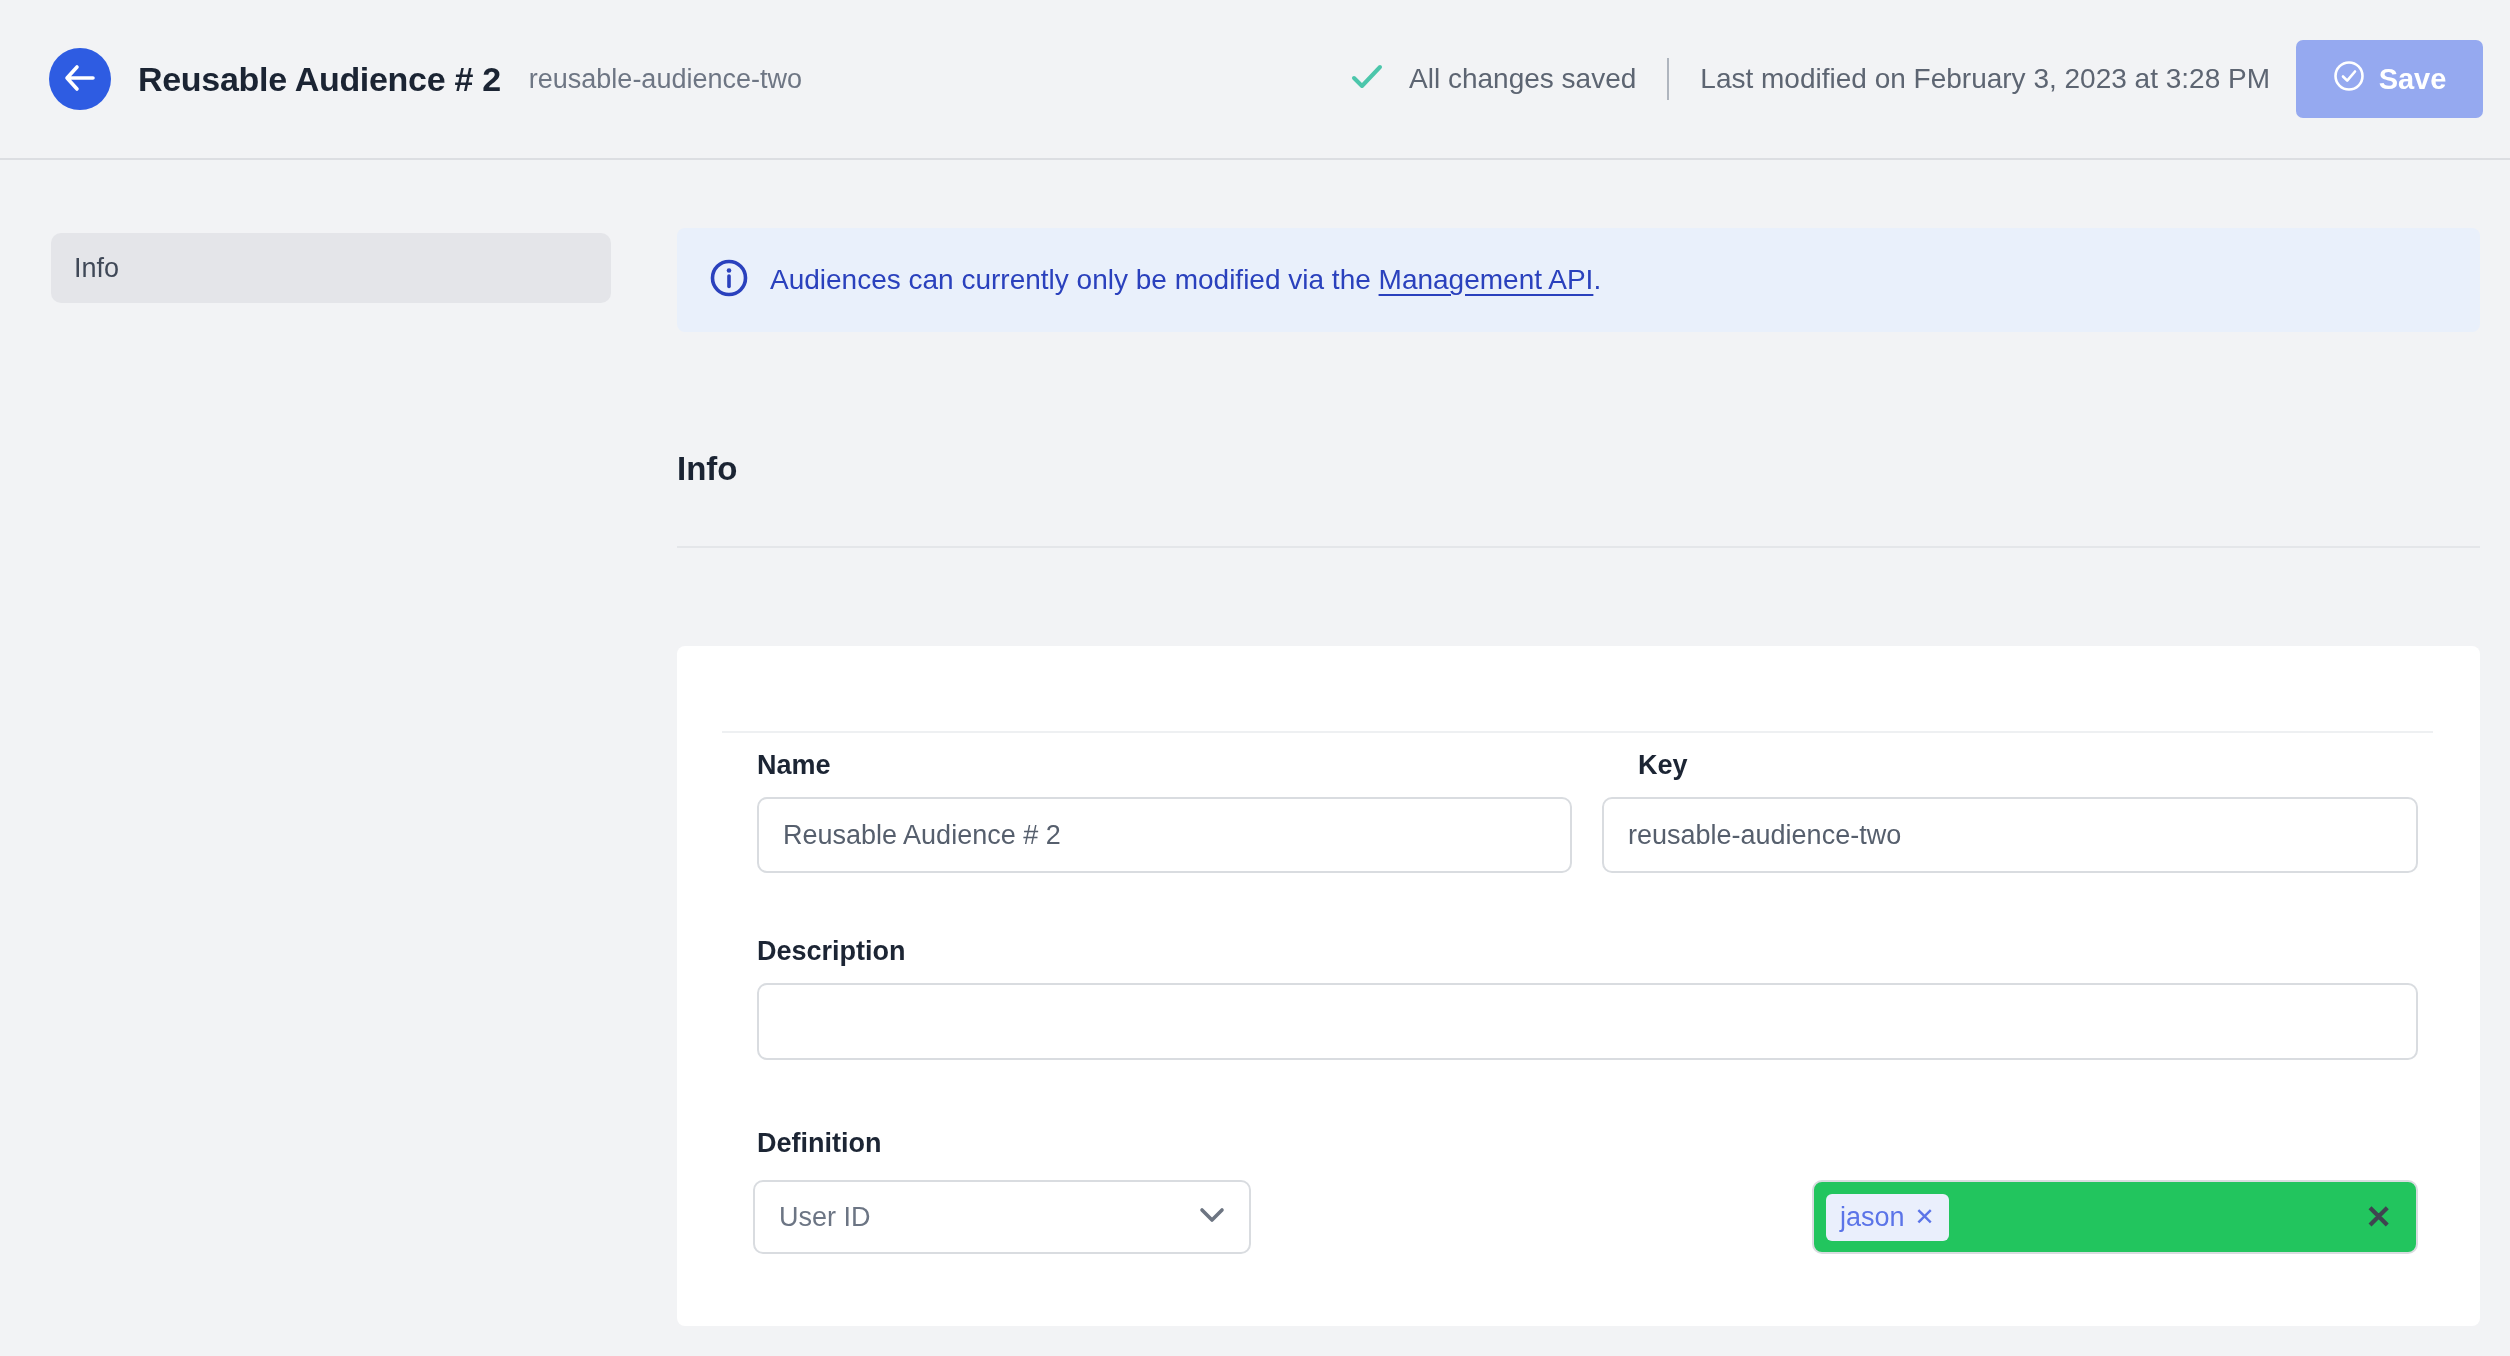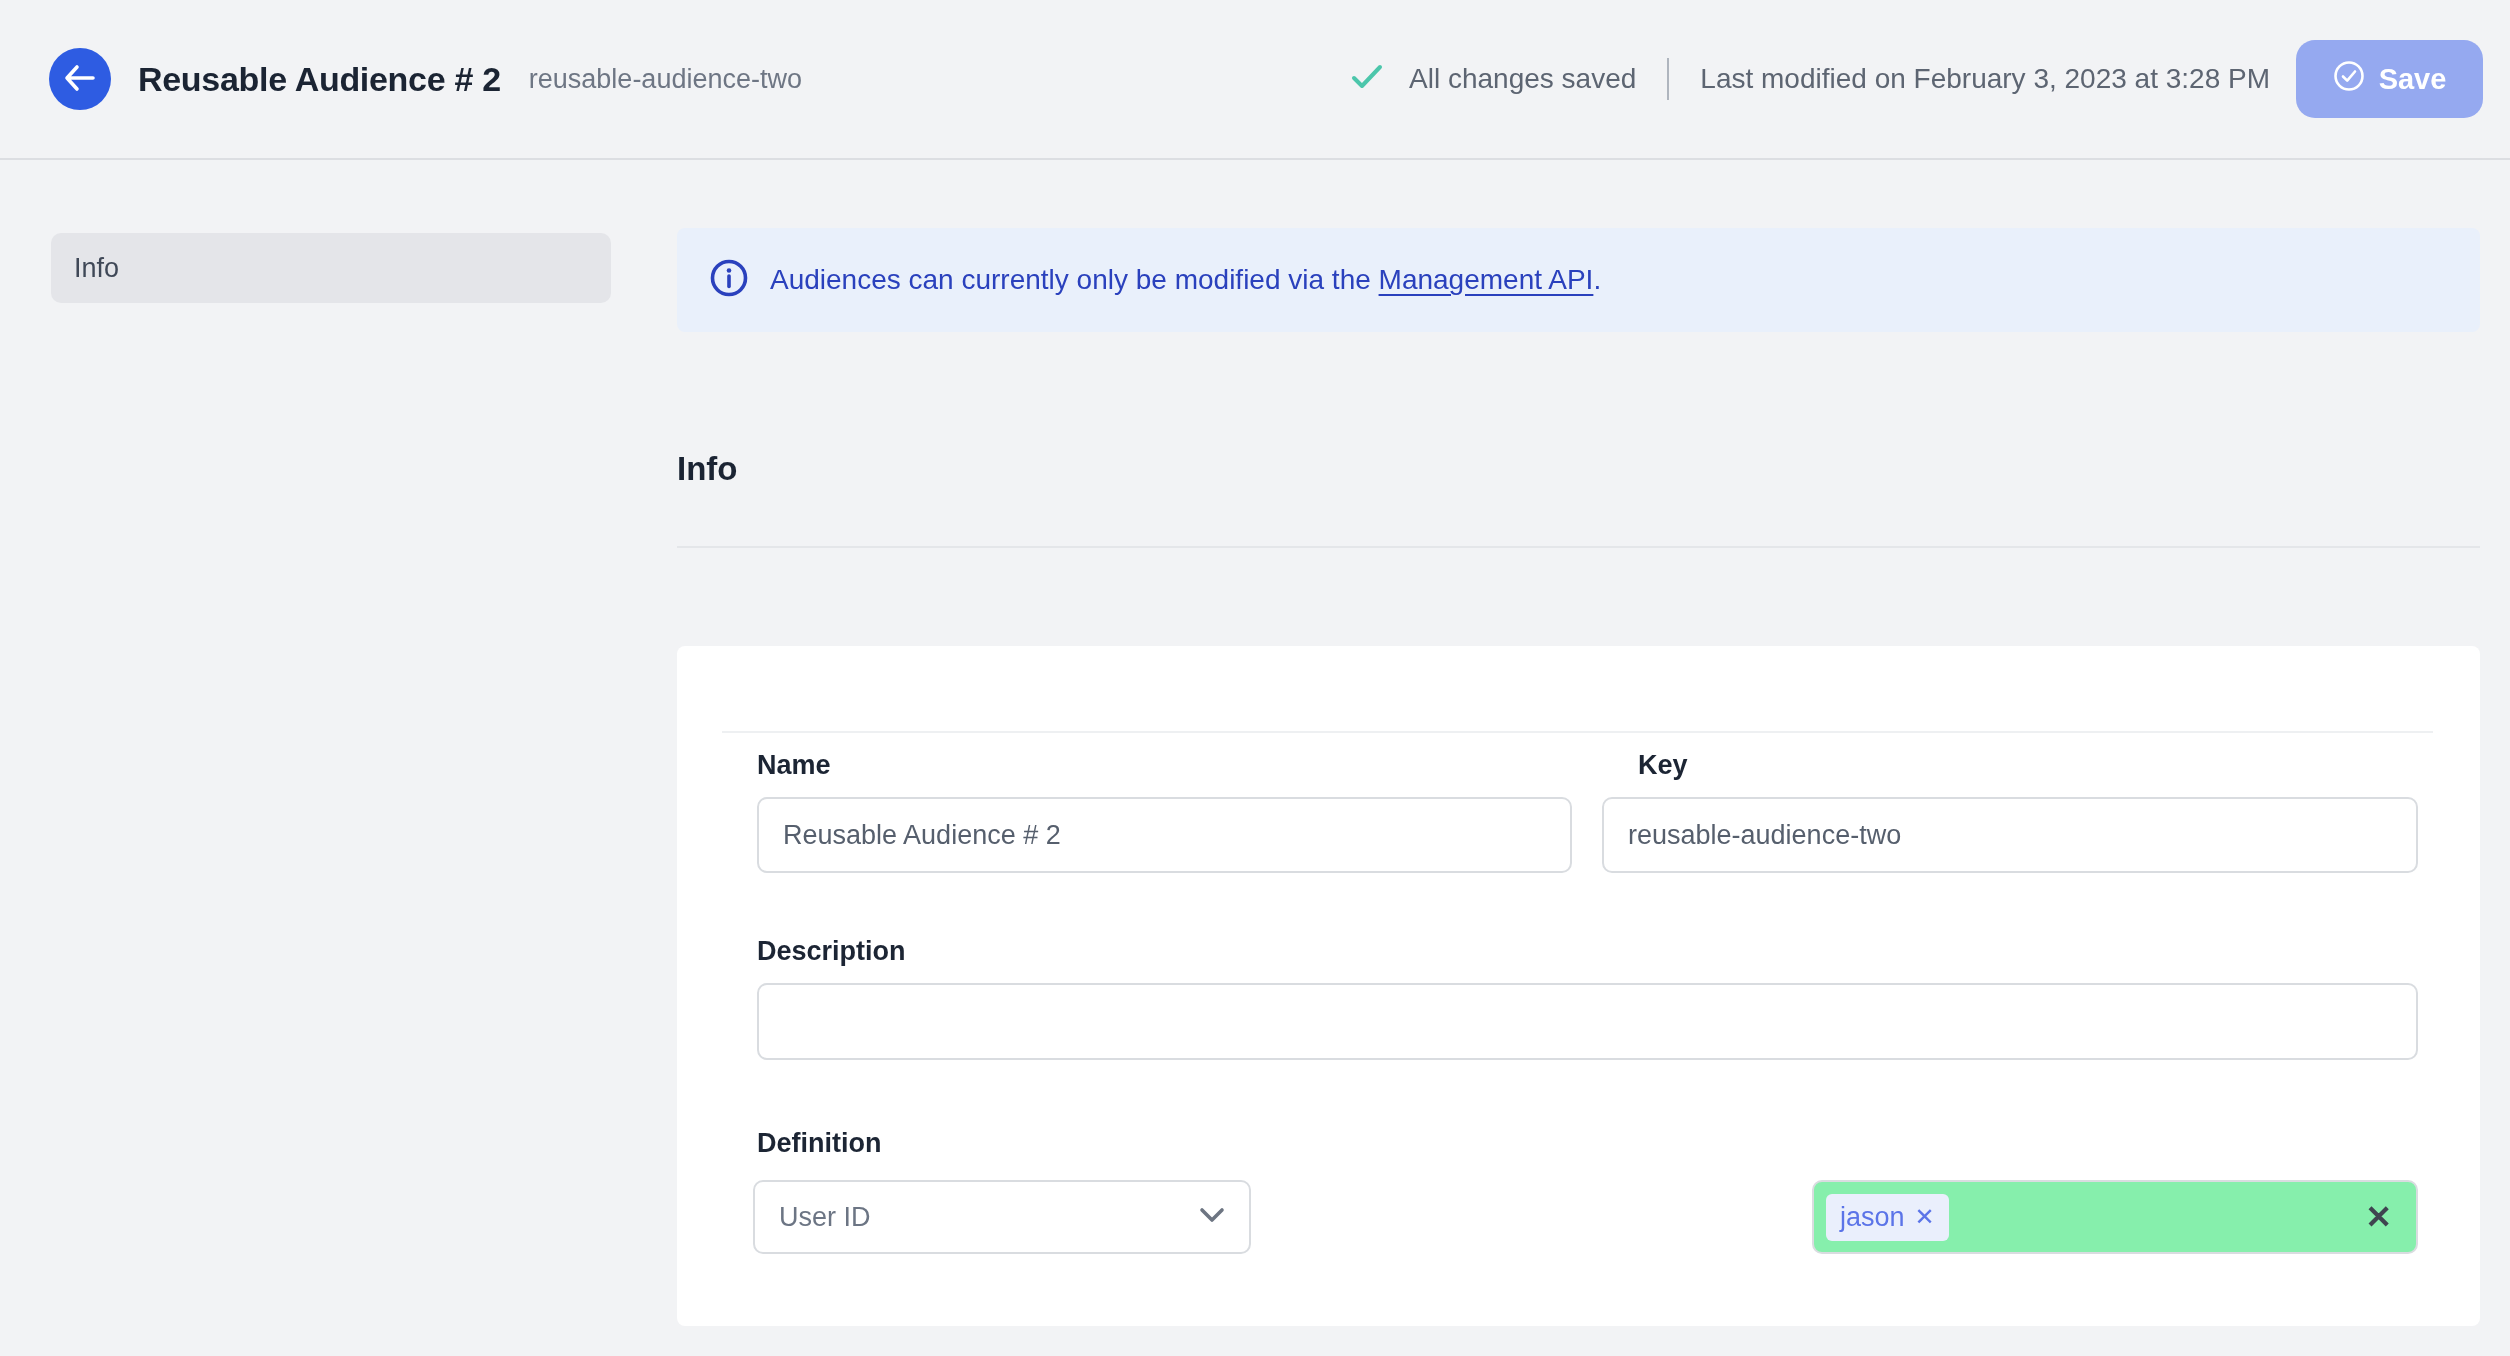--- a/index.html
+++ b/index.html
@@ -39,21 +39,21 @@
   }
   .saved-check { flex: 0 0 auto; }
   .saved-text { margin-left: 26px; font-size: 28px; color: #5d6572; }
   .v-divider {
     width: 2px; height: 42px; background: #8b93a0; opacity: .65;
     margin: 0 31px;
   }
   .last-modified { font-size: 28px; color: #5d6572; }
   .save-btn {
     margin-left: 26px;
-    width: 187px; height: 78px; border: none; border-radius: 19px;
+    width: 187px; height: 78px; border: none; border-radius: 7px;
     background: #95a9f0; color: #ffffff;
     font-family: "Liberation Sans", sans-serif;
     font-size: 29px; font-weight: 600;
     display: flex; align-items: center; justify-content: center; gap: 14px;
     cursor: pointer;
   }
 
   
   .sidebar-item {
     position: absolute; left: 51px; top: 233px;
@@ -129,21 +129,21 @@
   }
   .sel-attr { left: 76px;  width: 498px; }
   .sel-op   { left: 631px; width: 450px; }
   .select-value { font-size: 27px; color: #6c7584; flex: 1 1 auto; }
   .chevron { flex: 0 0 auto; }
 
   .tag-box {
     position: absolute; left: 1135px; top: 534px;
     width: 606px; height: 74px;
     border: 2px solid #d9dce0; border-radius: 10px;
-    background: #86efac;
+    background: #22c55e;
     display: flex; align-items: center;
     padding: 0 24px 0 12px; cursor: text;
   }
   .chip {
     display: inline-flex; align-items: center; gap: 10px;
     background: #eaeffc; border-radius: 6px;
     padding: 8px 14px;
     font-size: 27px; color: #5b74e8;
   }
   .chip-remove { font-size: 24px; color: #5b74e8; cursor: pointer; line-height: 1; }

